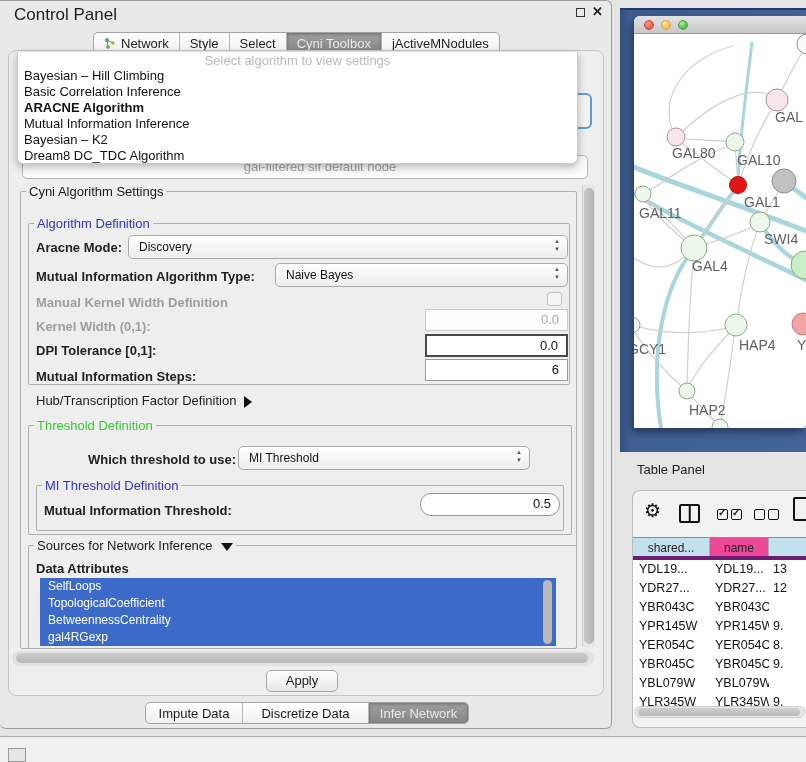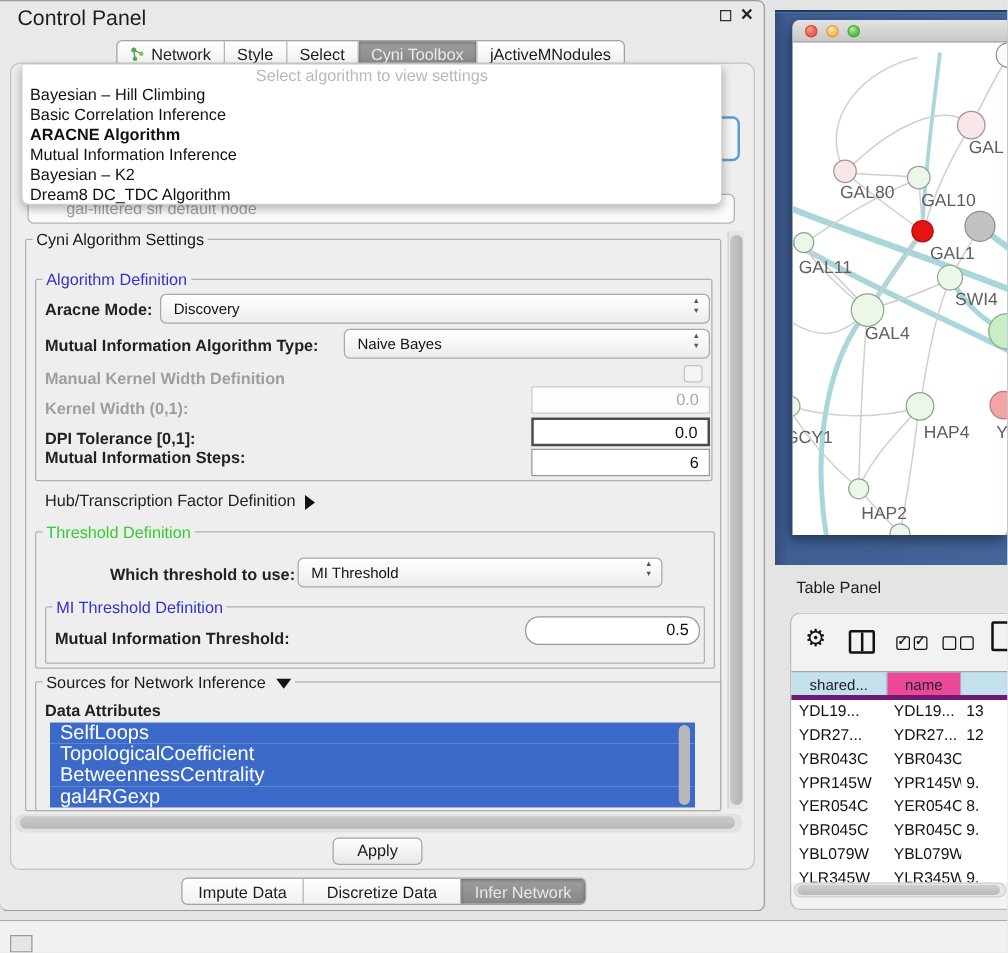--- a/index.html
+++ b/index.html
@@ -35,21 +35,21 @@
 
   
   #inner-panel { position:absolute; left:8px; top:49px; width:596px; height:646px;
     background:#eeeeee; border:1px solid #c4c4c4; border-radius:8px; }
 
   
   .focus-frag { position:absolute; left:560px; top:92px; width:32px; height:36px;
     border:2px solid #5a9fd4; border-radius:6px; background:#f4f4f4; z-index:4; }
   .bg-combo { position:absolute; left:22px; top:154px; width:566px; height:24px;
     border:1px solid #b3b3b3; border-radius:5px; background:#fbfbfb;
-    color:#a2a2a2; font-size:13px; line-height:22px; padding-left:30px; z-index:5; }
+    color:#a2a2a2; font-size:13px; line-height:22px; padding-left:30px; z-index:5;text-align:center; }
 
   
   #algo-popup { position:absolute; left:17px; top:51px; width:561px; height:112px;
     background:#ffffff; border:1px solid #cccccc; border-top:none;
     border-radius:0 0 6px 6px; box-shadow:0 3px 8px rgba(0,0,0,.28); z-index:30; }
   .popup-prompt { text-align:center; color:#b9b9b9; font-size:13px; height:15px; line-height:15px; margin-top:1px; }
   .popup-item { height:16px; line-height:16px; font-size:13px; color:#111; padding-left:6px; }
   .popup-item.sel-bold { font-weight:bold; }
 
   
@@ -79,21 +79,21 @@
 
   .tri-right { display:inline-block; width:0; height:0; border-left:8px solid #111;
     border-top:6px solid transparent; border-bottom:6px solid transparent; margin-left:8px;
     vertical-align:middle; }
   .tri-down { display:inline-block; width:0; height:0; border-top:8px solid #111;
     border-left:6px solid transparent; border-right:6px solid transparent; margin-left:8px;
     vertical-align:middle; }
 
   .attr-list { position:absolute; left:40px; top:577px; width:516px; height:68px; background:#fff; }
   .attr-item { height:17px; line-height:17px; background:#3c6ac8; color:#fff;
-    font-size:16px; padding-left:8px; }
+    font-size:12px; padding-left:8px; }
   .attr-scroll { position:absolute; left:543px; top:579px; width:9px; height:64px;
     background:#b9b9b9; border-radius:5px; }
 
   .vscroll-track { position:absolute; left:582px; top:184px; width:13px; height:462px;
     background:#e6e6e6; border-left:1px solid #d0d0d0; }
   .vscroll-thumb { position:absolute; left:584px; top:187px; width:10px; height:456px;
     background:linear-gradient(90deg,#c9c9c9,#b3b3b3); border-radius:5px; }
   .hscroll-track { position:absolute; left:12px; top:650px; width:582px; height:15px;
     background:#e2e2e2; border-radius:7px; }
   .hscroll-thumb { position:absolute; left:16px; top:652px; width:572px; height:10px;
@@ -238,21 +238,21 @@
 
   <div class="lbl dis" style="left:36px; top:294px;">Manual Kernel Width Definition</div>
   <div class="checkbox" style="left:547px; top:291px;"></div>
 
   <div class="lbl dis" style="left:36px; top:318px;">Kernel Width (0,1):</div>
   <div class="numfield dis" style="left:425px; top:308px; width:143px;">0.0</div>
 
   <div class="lbl" style="left:36px; top:342px;">DPI Tolerance [0,1]:</div>
   <div class="numfield focus" style="left:425px; top:333px; width:143px; height:23px;">0.0</div>
 
-  <div class="lbl" style="left:36px; top:357px;">Mutual Information Steps:</div>
+  <div class="lbl" style="left:36px; top:368px;">Mutual Information Steps:</div>
   <div class="numfield" style="left:425px; top:358px; width:143px;">6</div>
 
   <div class="lbl plain" style="left:36px; top:392px;">
     <span>Hub/Transcription Factor Definition</span><span class="tri-right"></span>
   </div>
 
   <div class="group" style="left:28px; top:424px; width:544px; height:110px;"></div>
   <div class="group-label green-t" style="left:34px; top:417px;">Threshold Definition</div>
 
   <div class="lbl" style="left:88px; top:451px;">Which threshold to use:</div>

